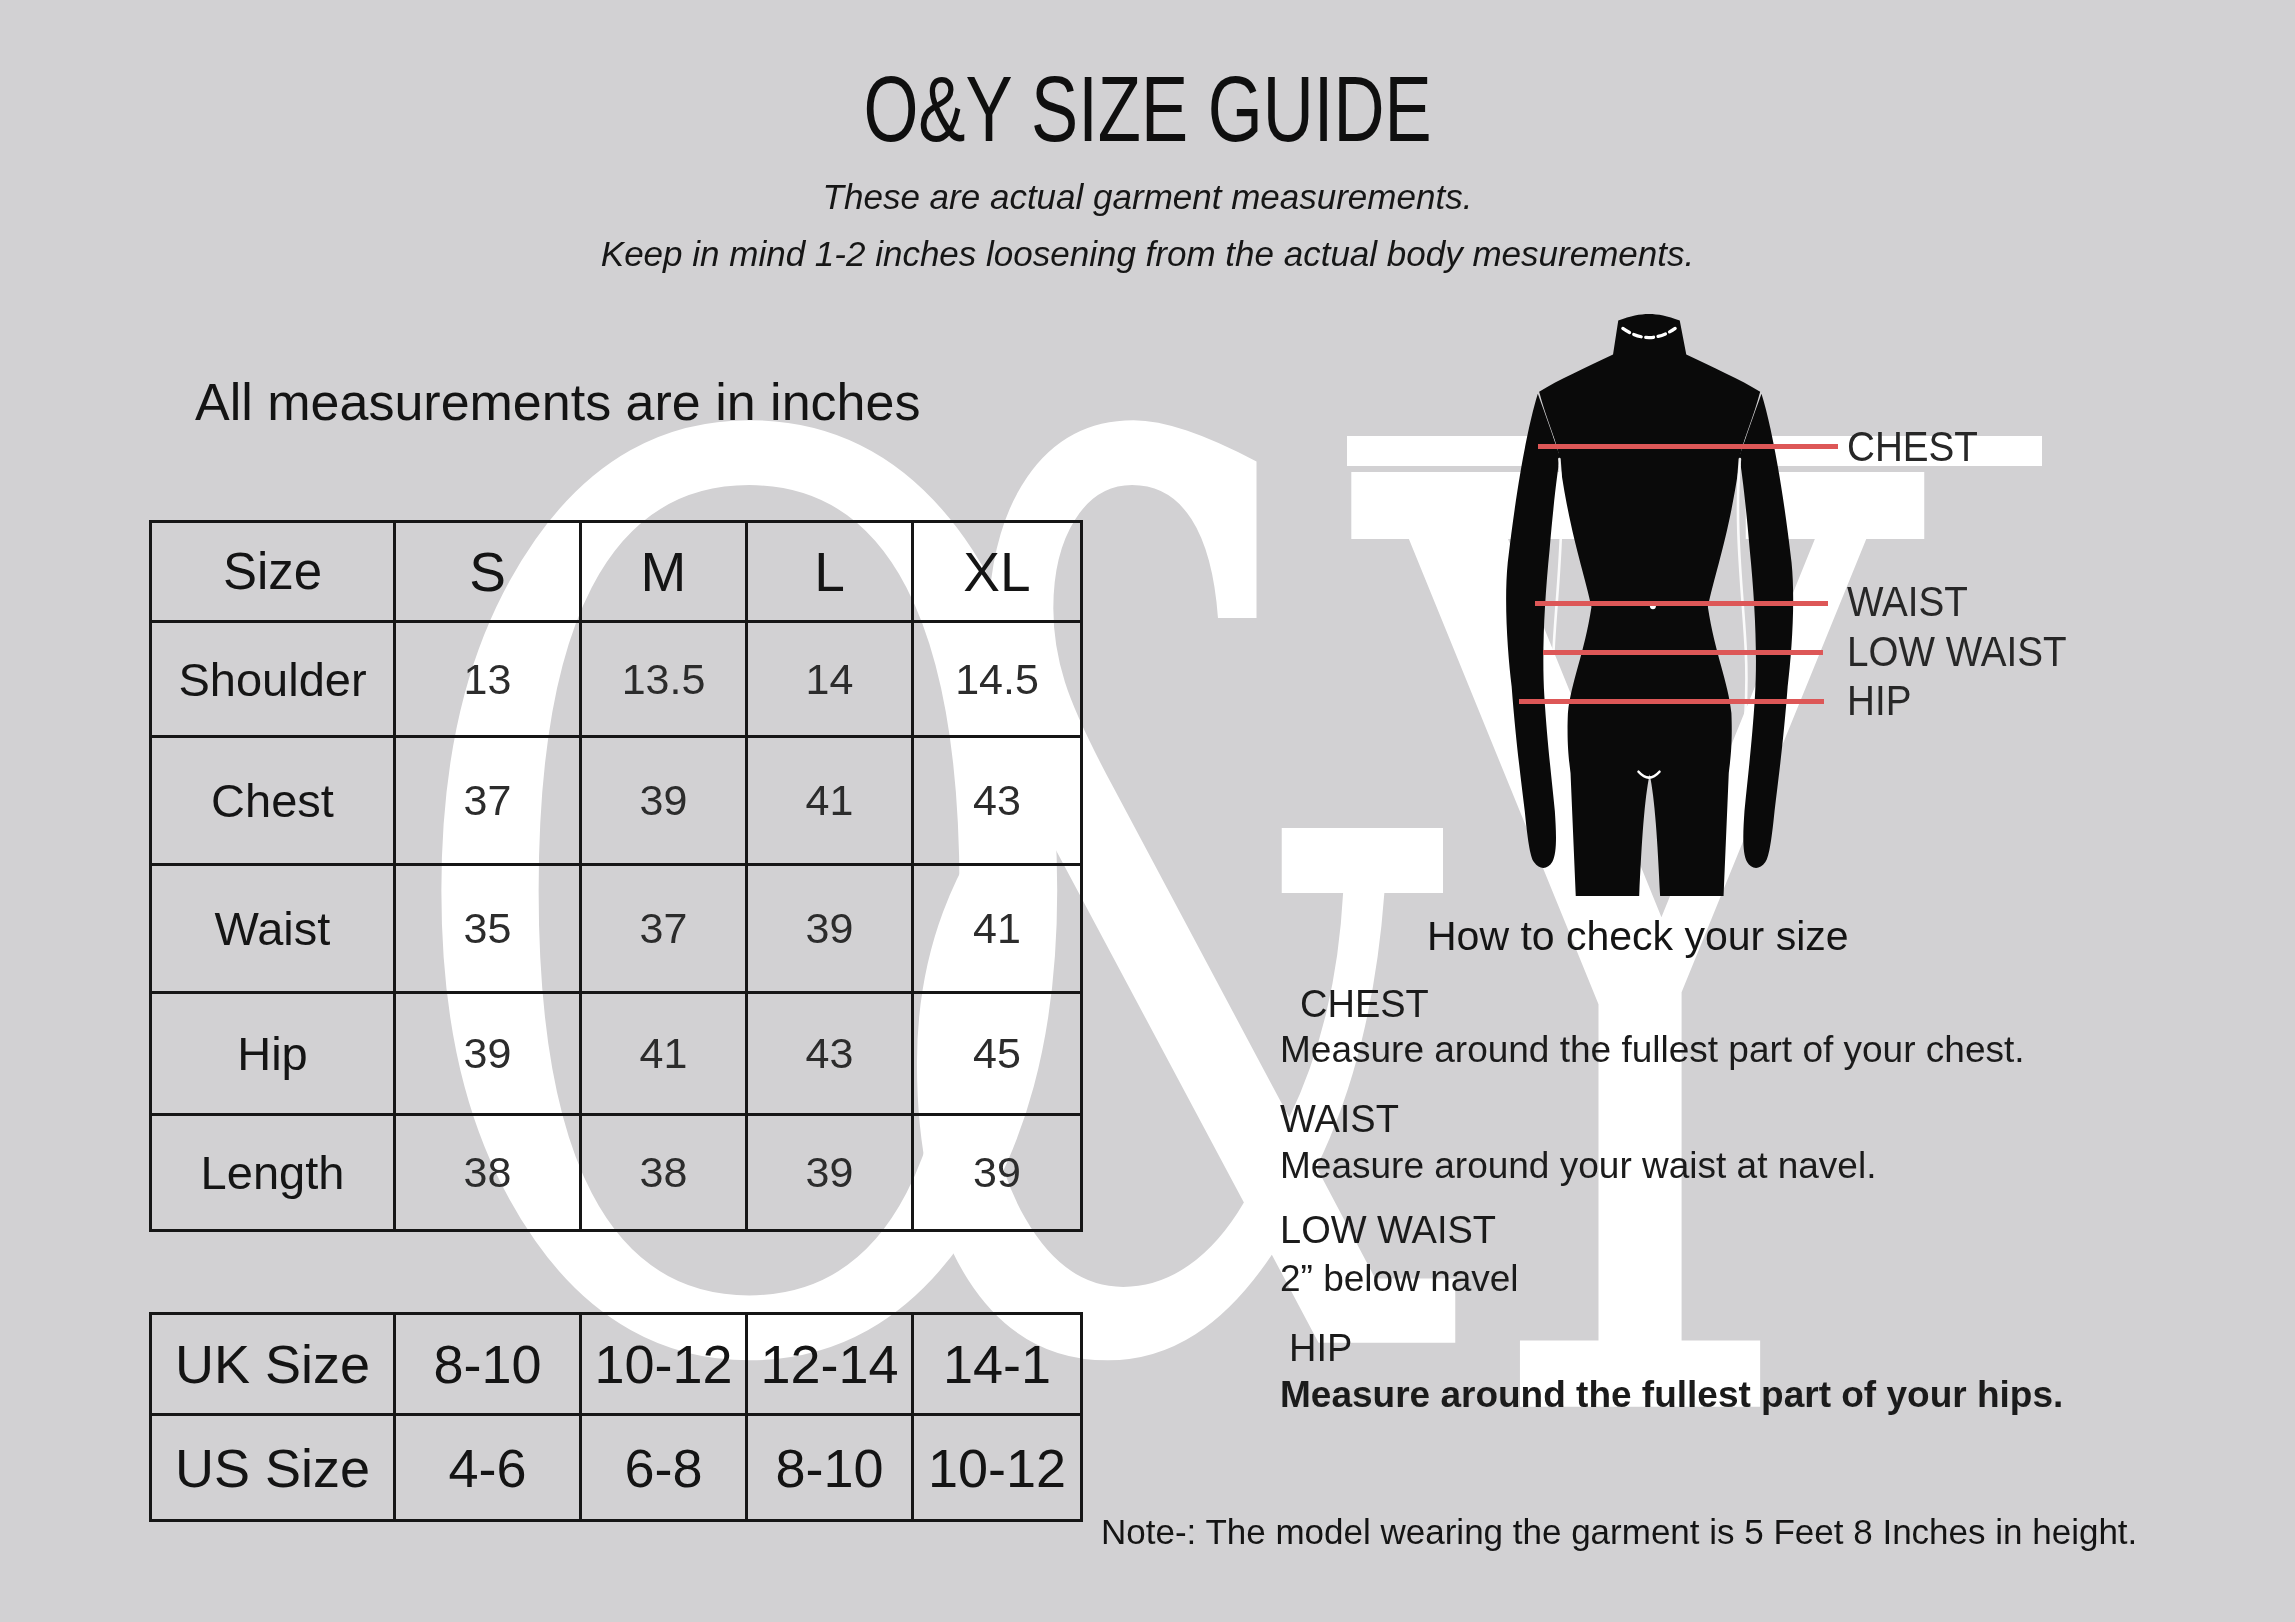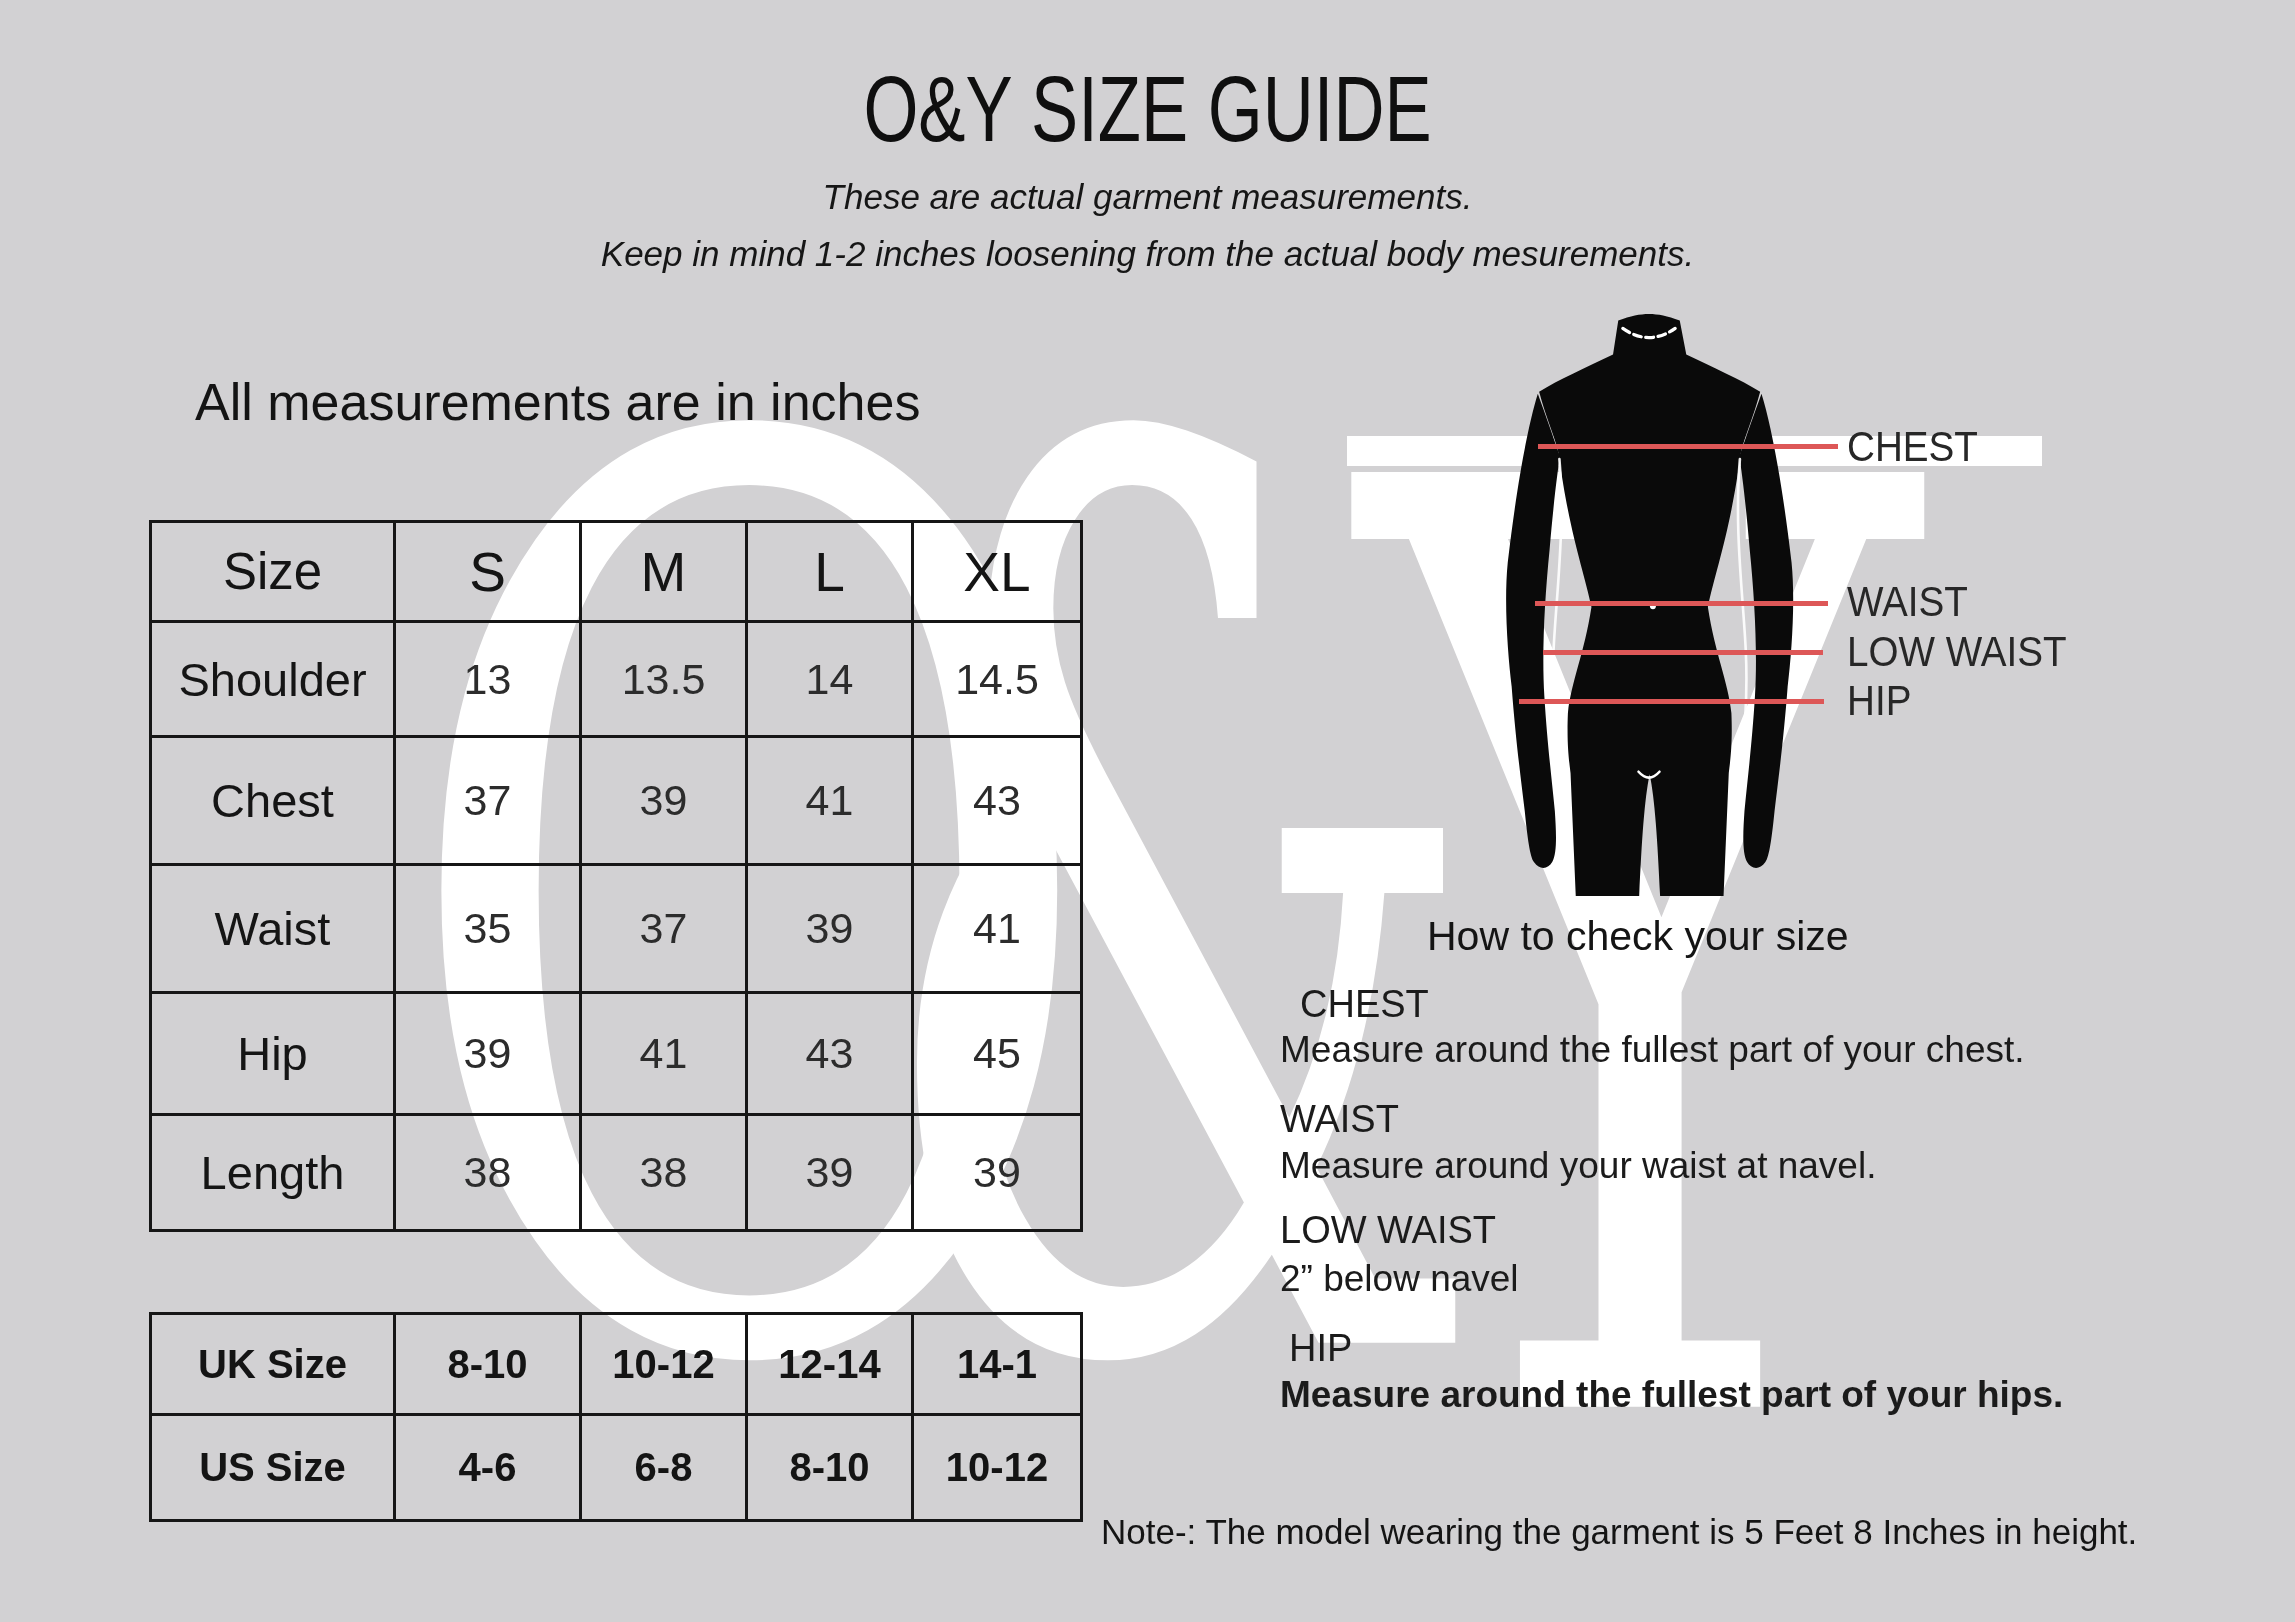--- a/index.html
+++ b/index.html
@@ -30,21 +30,21 @@
 
   table.sizes {
     position:absolute; left:149px; top:520px; width:932px; height:710px;
     border-collapse:collapse; table-layout:fixed; z-index:5;
   }
   table.sizes td { border:3.3px solid #161616; text-align:center; vertical-align:middle; padding:0; }
   table.conv {
     position:absolute; left:149px; top:1312px; width:932px; height:196px;
     border-collapse:collapse; table-layout:fixed; z-index:5;
   }
-  table.conv td { border:3.9px solid #161616; text-align:center; vertical-align:middle; padding:0; font-size:40px; color:#141414;font-weight:bold; }
+  table.conv td { border:3.9px solid #161616; text-align:center; vertical-align:middle; padding:0; font-size:54px; color:#141414; }
   .hdr0 { font-size:51px; color:#141414; }
   .hdrL { font-size:55px; color:#141414; }
   .rlab { font-size:47px; color:#151515; }
   .val  { font-size:43px; color:#2c2c2c; }
 
   .mline { position:absolute; height:4.6px; background:#dd5757; z-index:6; }
   .dlabel {
     position:absolute; left:1847px; font-size:42px; color:#272727; z-index:6;
     transform:scaleX(0.92); transform-origin:0 50%; white-space:nowrap;
   }

